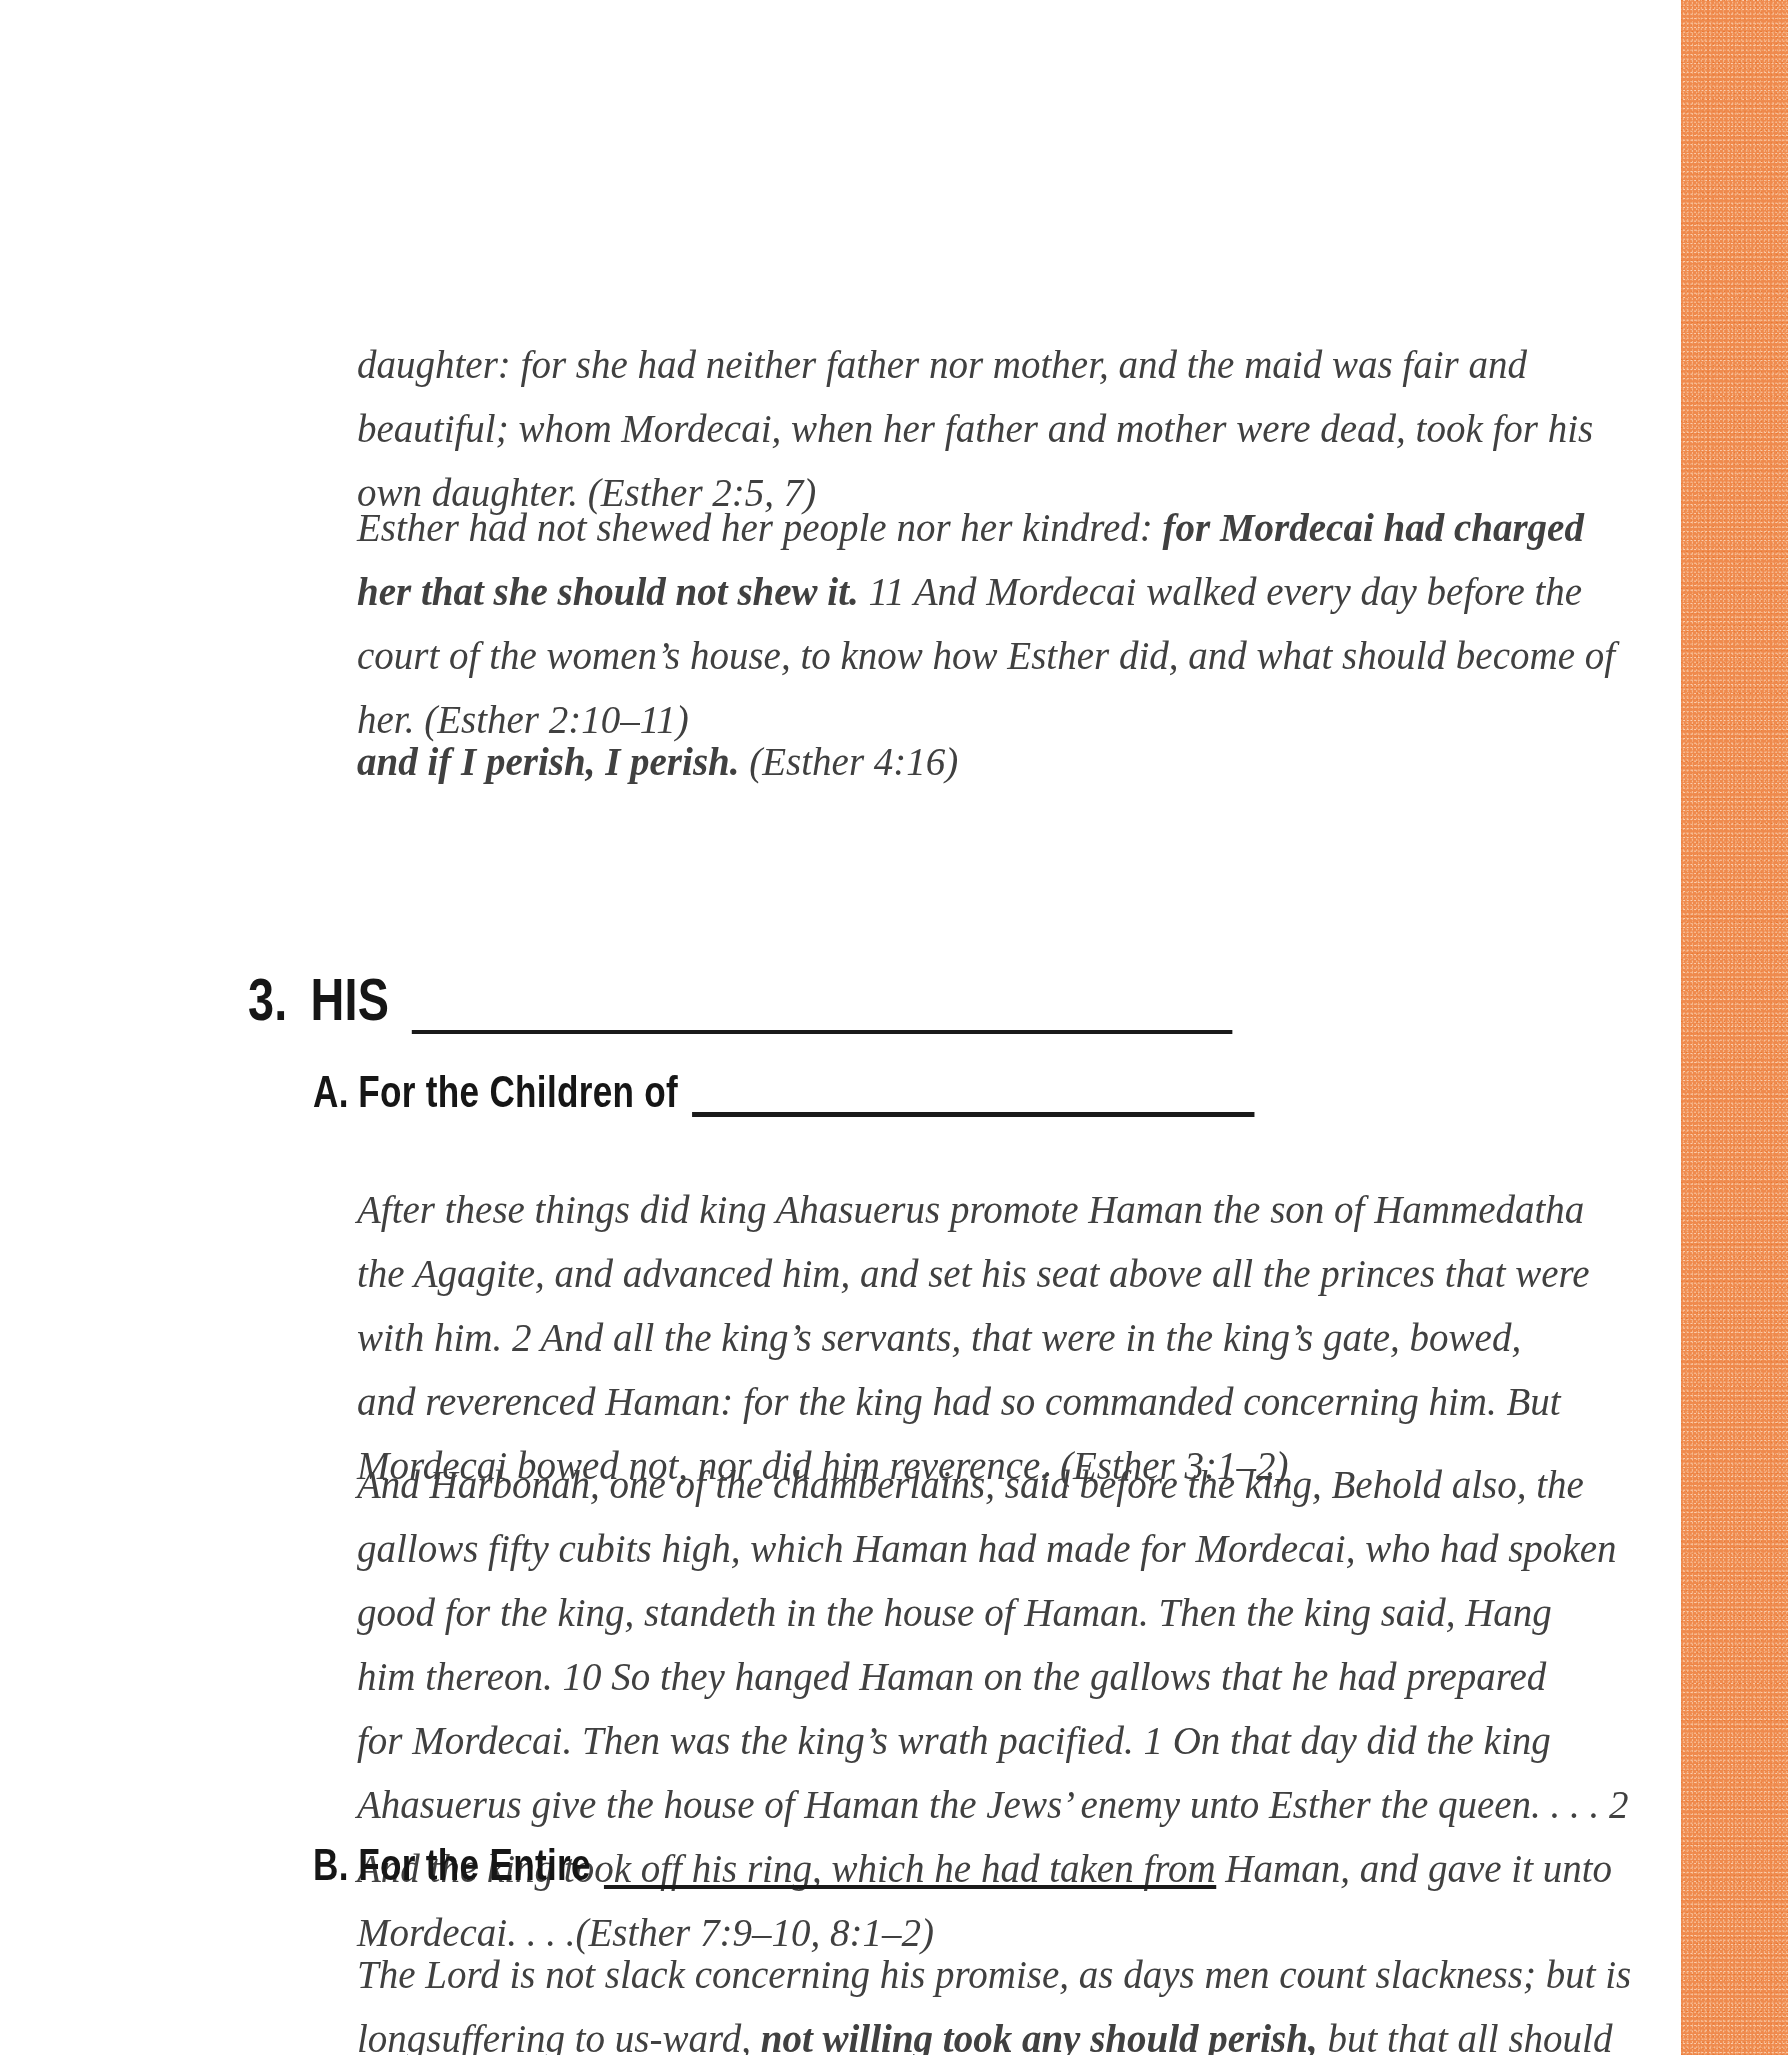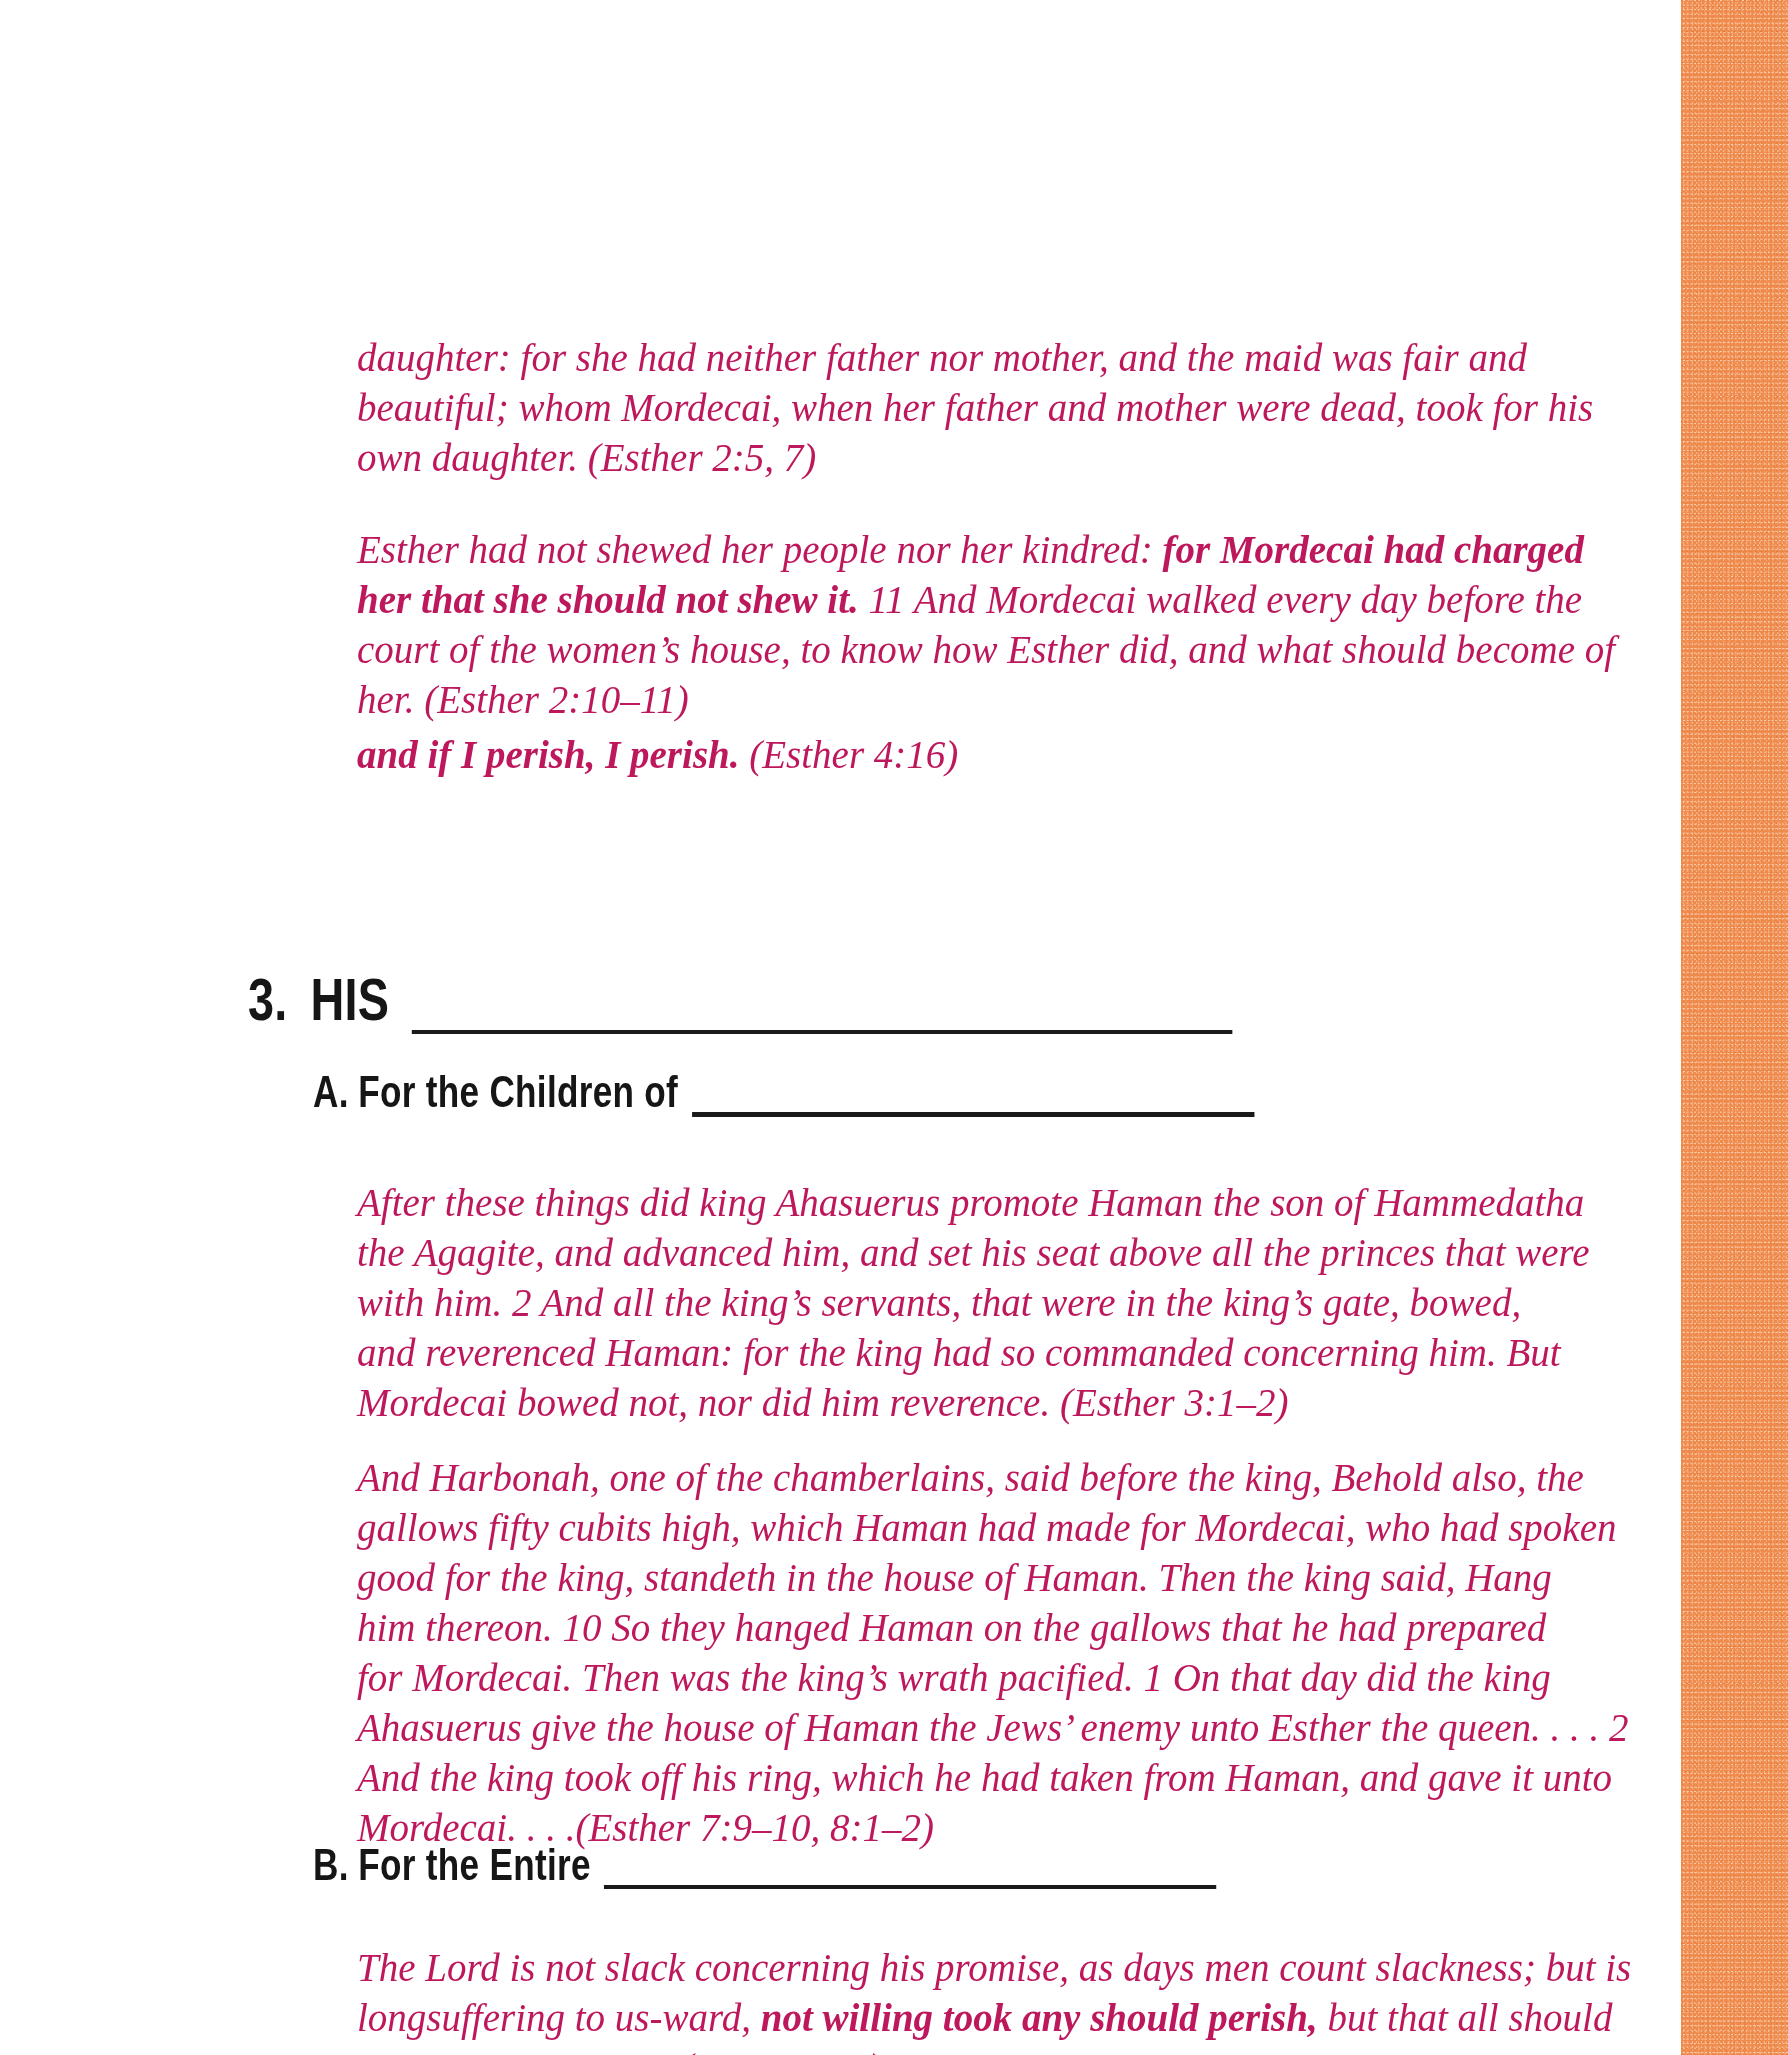--- a/index.html
+++ b/index.html
@@ -10,21 +10,21 @@
         background-color:#EF8A4D;
         background-image:
           radial-gradient(circle, #F9C9A4 0 0.9px, rgba(0,0,0,0) 1px),
           radial-gradient(circle, #F5AE7C 0 0.7px, rgba(0,0,0,0) 0.8px),
           radial-gradient(circle, #E8762F 0 0.8px, rgba(0,0,0,0) 0.9px),
           radial-gradient(circle, #FBDCC4 0 0.6px, rgba(0,0,0,0) 0.7px);
         background-size: 4.5px 5.3px, 6.2px 3.7px, 5.3px 6.2px, 3.7px 4.5px;
         background-position: 0 0, 2.1px 1.6px, 3.3px 3.7px, 1.2px 2.9px;}
   
   .quote{position:absolute;left:357px;width:1295px;
-        font-style:italic;font-size:39px;line-height:50px;color:#be185d;
+        font-style:italic;font-size:39px;line-height:64px;color:#404040;
         white-space:pre-line;}
   .quote b{font-weight:bold;}
   
   .h-row{position:absolute;display:flex;align-items:flex-end;
         transform:scaleX(0.78);transform-origin:left top;
         font-family:"Liberation Sans",sans-serif;font-weight:700;color:#161616;
         white-space:pre;letter-spacing:0.4px;}
   .h-main{left:248px;top:970px;font-size:60px;line-height:60px;}
   .h-sub{font-size:45px;line-height:45px;}
   .h-a{left:313px;top:1069px;}
@@ -39,21 +39,21 @@
 </style>
 </head>
 <body>
 
 <div class="page">
 
   <p class="quote" style="top:294px"><span>daughter: for she had neither father nor mother, and the maid was fair and
 beautiful; whom Mordecai, when her father and mother were dead, took for his
 own daughter. (Esther 2:5, 7)</span></p>
 
-  <p class="quote" style="top:486px"><span>Esther had not shewed her people nor her kindred: </span><b>for Mordecai had charged
+  <p class="quote" style="top:457px"><span>Esther had not shewed her people nor her kindred: </span><b>for Mordecai had charged
 her that she should not shew it. </b><span>11 And Mordecai walked every day before the
 court of the women’s house, to know how Esther did, and what should become of
 her. (Esther 2:10–11)</span></p>
 
   <p class="quote" style="top:691px"><b>and if I perish, I perish. </b><span>(Esther 4:16)</span></p>
 
   <div class="h-row h-main">
     <span class="h-num">3.</span><span>HIS</span>
     <div class="blank-rule"></div>
   </div>

